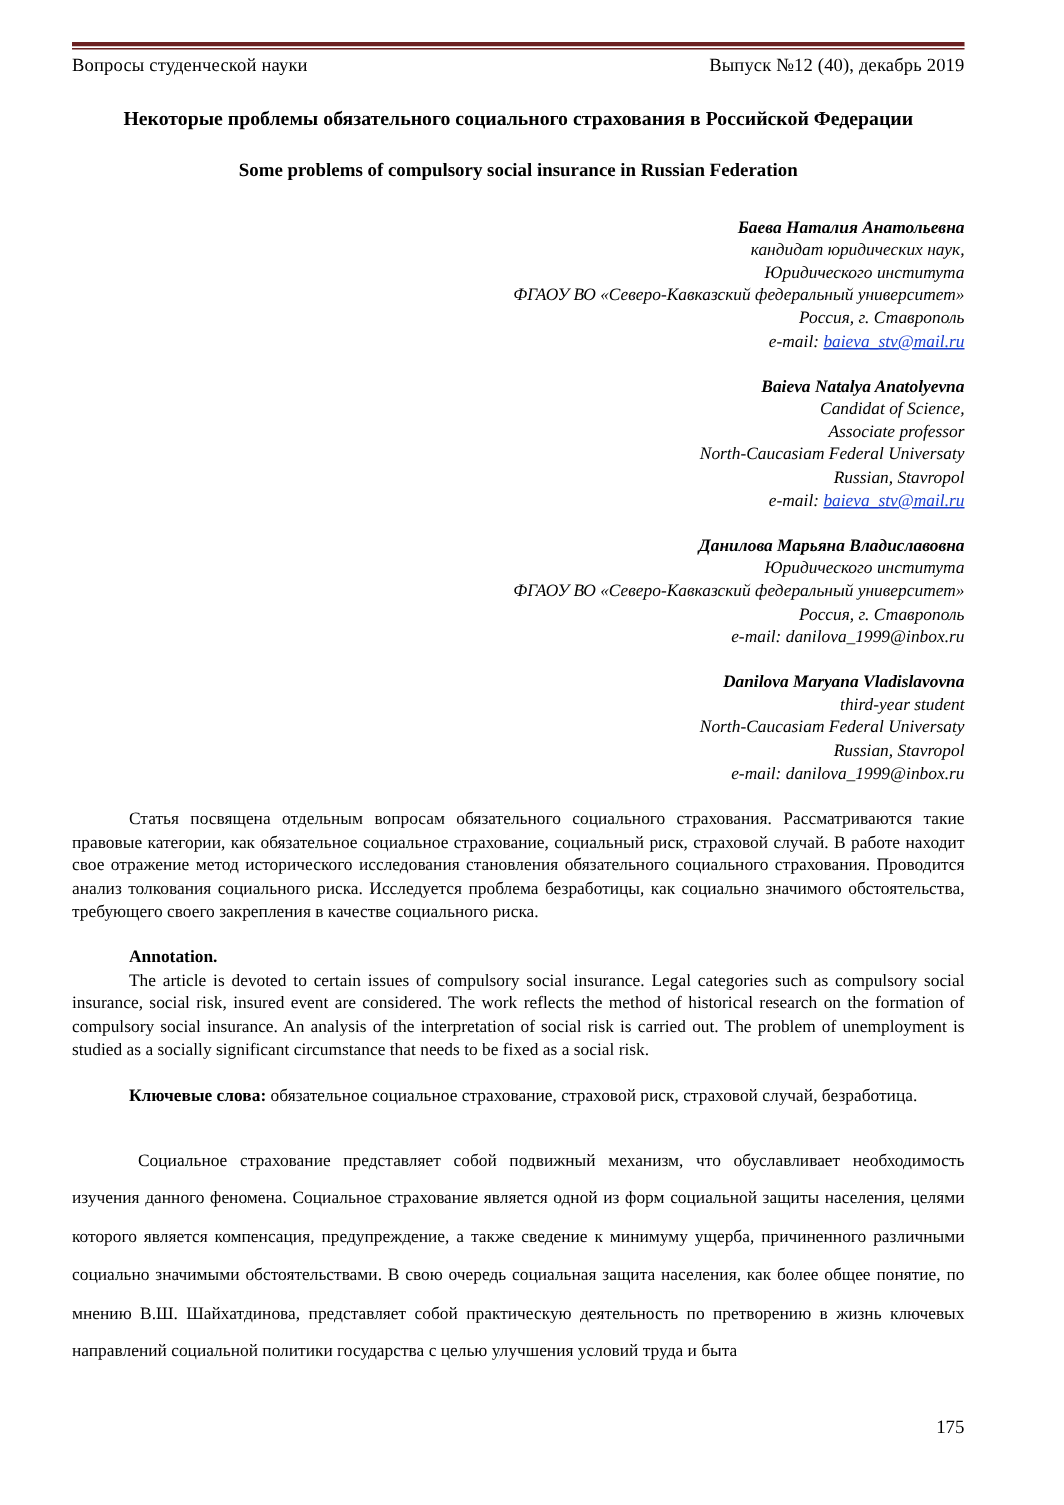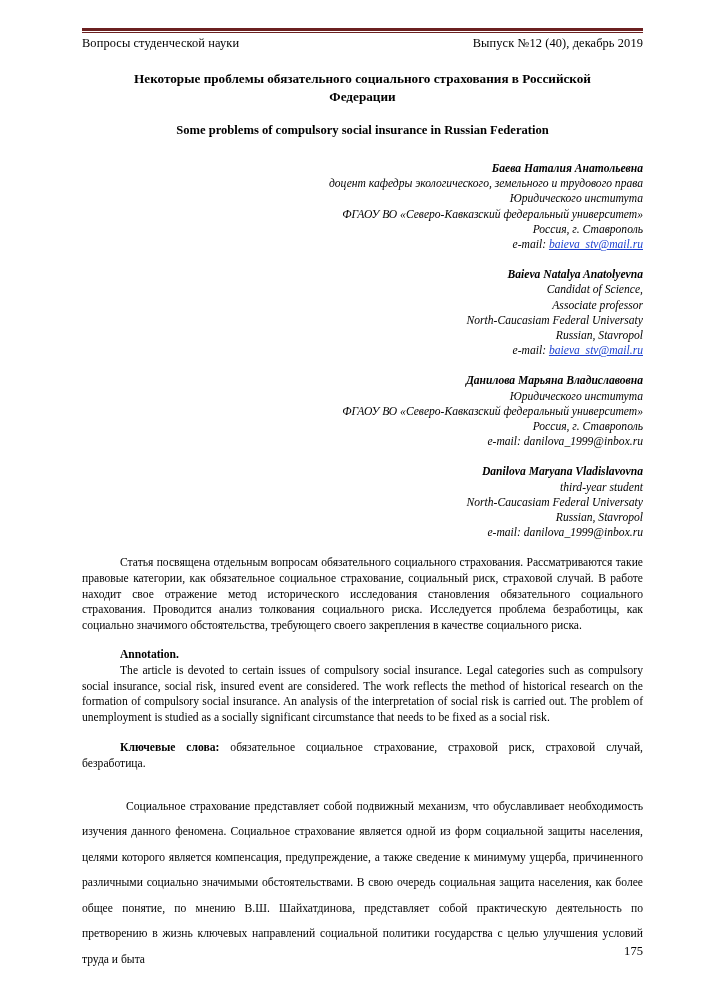--- a/index.html
+++ b/index.html
@@ -12,21 +12,21 @@
     height: 1003px;
     font-family: "Liberation Serif", "DejaVu Serif", serif;
     color: #000000;
     -webkit-font-smoothing: antialiased;
   }
   .page {
     position: relative;
     width: 709px;
     height: 1003px;
     box-sizing: border-box;
-    padding: 28px 66px 0 82px;
+    padding: 28px 66px 0 48px;
     overflow: hidden;
   }
 
   
   .header-rule-thick {
     height: 3px;
     background: #6b2020;
     width: 100%;
   }
   .header-rule-gap {
@@ -151,21 +151,21 @@
     <span>Выпуск №12 (40), декабрь 2019</span>
   </div>
 
   <div class="title-ru">Некоторые проблемы обязательного социального страхования в Российской Федерации</div>
   <div class="title-en">Some problems of compulsory social insurance in Russian Federation</div>
 
   <div class="authors">
 
     <div class="author-block">
       <span class="line name">Баева Наталия Анатольевна</span>
-      <span class="line">доцент кафедры экологического, земельного и трудового права</span>
+      <span class="line">кандидат юридических наук,</span>
       <span class="line">Юридического института</span>
       <span class="line">ФГАОУ ВО «Северо-Кавказский федеральный университет»</span>
       <span class="line">Россия, г. Ставрополь</span>
       <span class="line"><span>e-mail:</span> <a class="email-link" href="#">baieva_stv@mail.ru</a></span>
     </div>
 
     <div class="author-block">
       <span class="line name">Baieva Natalya Anatolyevna</span>
       <span class="line">Candidat of Science,</span>
       <span class="line">Associate professor</span>

